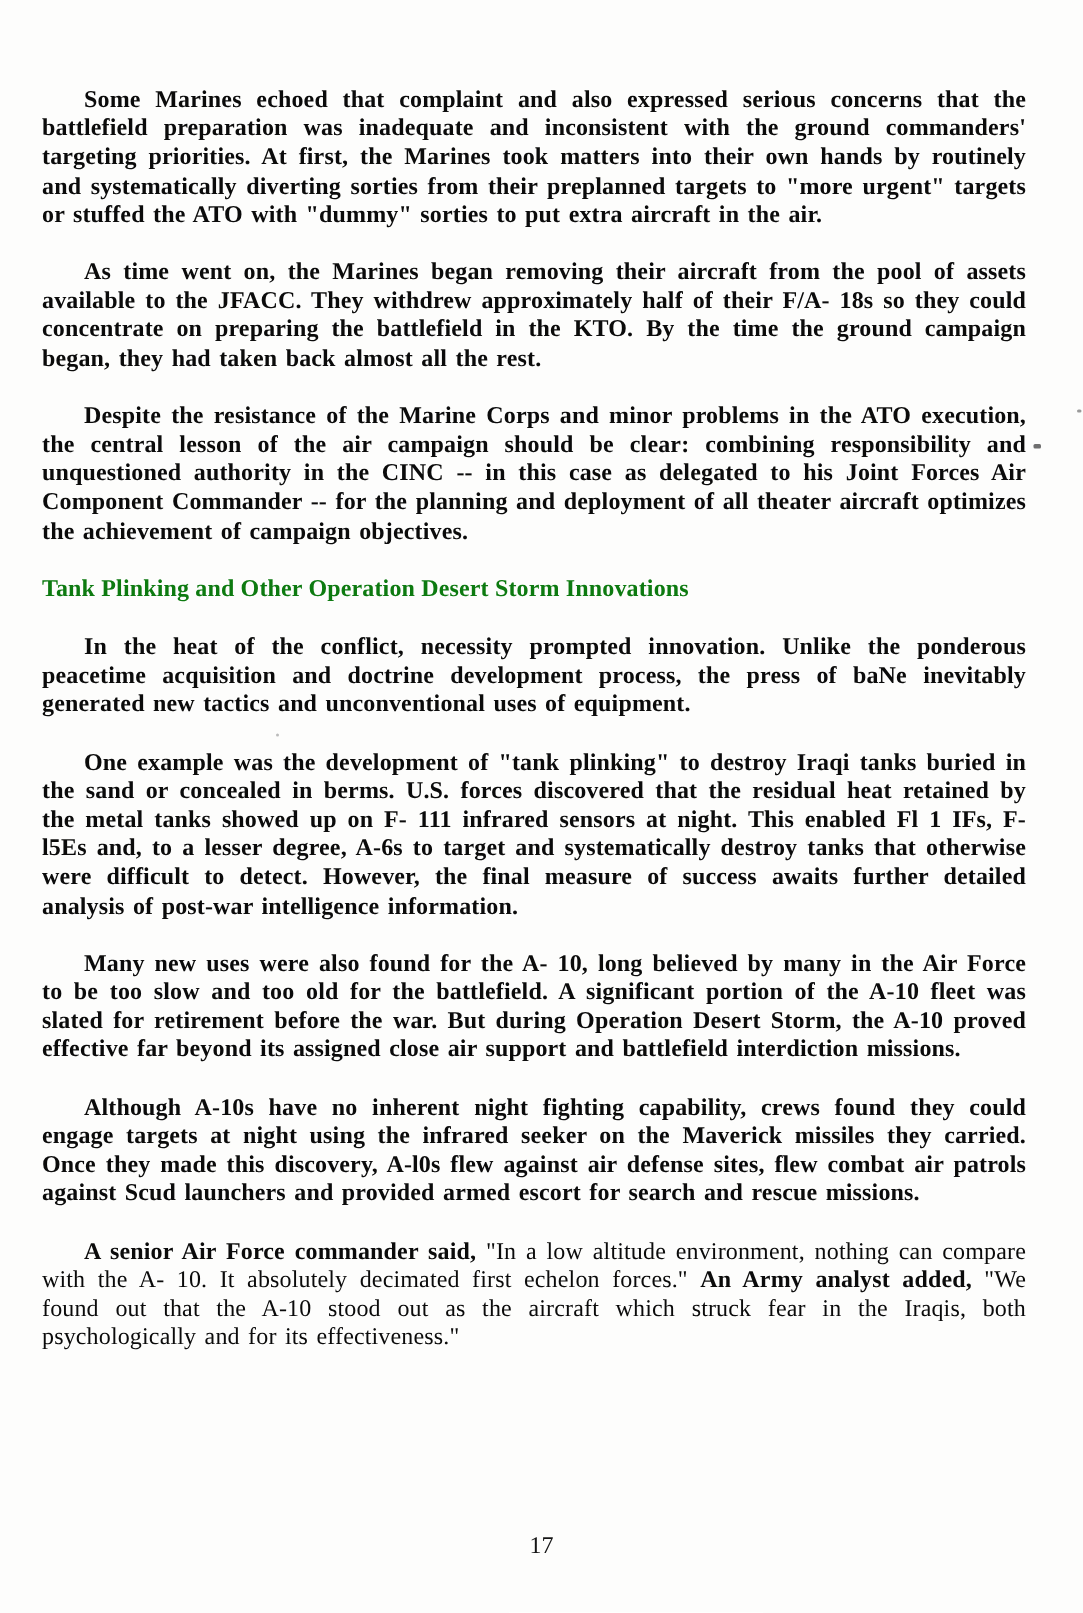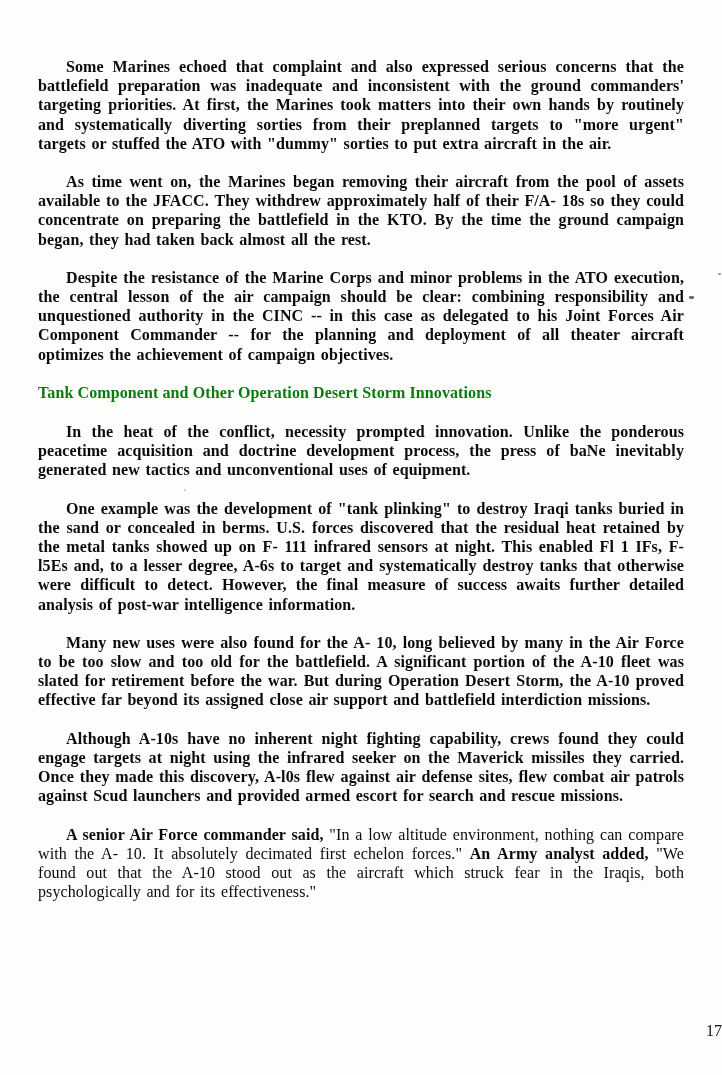--- a/index.html
+++ b/index.html
@@ -10,21 +10,21 @@
   .page {
     position: relative;
     width: 722px;
     height: 1075px;
     background: #fdfdfc;
     overflow: hidden;
     font-family: "Liberation Serif", "DejaVu Serif", serif;
   }
   .text-col {
     position: absolute;
-    left: 38px;
+    left: 28px;
     right: 38px;
     top: 57px;
   }
   .para {
     margin: 0 0 19px 0;
     text-align: justify;
     text-indent: 28px;
     font-weight: 700;
     font-size: 16px;
     line-height: 19.2px;
@@ -45,42 +45,42 @@
     letter-spacing: 0.1px;
   }
   .quote-regular {
     font-weight: 400;
   }
   .page-number {
     position: absolute;
     left: 0;
     right: 0;
     top: 1022px;
-    text-align: right;
+    text-align: center;
     font-weight: 400;
     font-size: 16px;
     color: #151515;
   }
   .speck {
     position: absolute;
     border-radius: 1px;
   }
   .speck-1 { left: 689px; top: 296px; width: 5px; height: 3px; background: #6f6f6f; }
   .speck-2 { left: 718px; top: 273px; width: 3px; height: 2px; background: #9a9a9a; }
   .speck-3 { left: 184px; top: 489px; width: 2px; height: 2px; background: #bbbbbb; }
 </style>
 </head>
 <body>
 
 <div class="page">
   <div class="text-col">
     <p class="para">Some Marines echoed that complaint and also expressed serious concerns that the battlefield preparation was inadequate and inconsistent with the ground commanders' targeting priorities. At first, the Marines took matters into their own hands by routinely and systematically diverting sorties from their preplanned targets to "more urgent" targets or stuffed the ATO with "dummy" sorties to put extra aircraft in the air.</p>
     <p class="para">As time went on, the Marines began removing their aircraft from the pool of assets available to the JFACC. They withdrew approximately half of their F/A- 18s so they could concentrate on preparing the battlefield in the KTO. By the time the ground campaign began, they had taken back almost all the rest.</p>
     <p class="para">Despite the resistance of the Marine Corps and minor problems in the ATO execution, the central lesson of the air campaign should be clear: combining responsibility and unquestioned authority in the CINC -- in this case as delegated to his Joint Forces Air Component Commander -- for the planning and deployment of all theater aircraft optimizes the achievement of campaign objectives.</p>
-    <h2 class="section-heading">Tank Component and Other Operation Desert Storm Innovations</h2>
+    <h2 class="section-heading">Tank Plinking and Other Operation Desert Storm Innovations</h2>
     <p class="para">In the heat of the conflict, necessity prompted innovation. Unlike the ponderous peacetime acquisition and doctrine development process, the press of baNe inevitably generated new tactics and unconventional uses of equipment.</p>
     <p class="para">One example was the development of "tank plinking" to destroy Iraqi tanks buried in the sand or concealed in berms. U.S. forces discovered that the residual heat retained by the metal tanks showed up on F- 111 infrared sensors at night. This enabled Fl 1 IFs, F-l5Es and, to a lesser degree, A-6s to target and systematically destroy tanks that otherwise were difficult to detect. However, the final measure of success awaits further detailed analysis of post-war intelligence information.</p>
     <p class="para">Many new uses were also found for the A- 10, long believed by many in the Air Force to be too slow and too old for the battlefield. A significant portion of the A-10 fleet was slated for retirement before the war. But during Operation Desert Storm, the A-10 proved effective far beyond its assigned close air support and battlefield interdiction missions.</p>
     <p class="para">Although A-10s have no inherent night fighting capability, crews found they could engage targets at night using the infrared seeker on the Maverick missiles they carried. Once they made this discovery, A-l0s flew against air defense sites, flew combat air patrols against Scud launchers and provided armed escort for search and rescue missions.</p>
     <p class="para"><span>A senior Air Force commander said, </span><span class="quote-regular">"In a low altitude environment, nothing can compare with the A- 10. It absolutely decimated first echelon forces." </span><span>An Army analyst added, </span><span class="quote-regular">"We found out that the A-10 stood out as the aircraft which struck fear in the Iraqis, both psychologically and for its effectiveness."</span></p>
   </div>
 
   <div class="page-number">17</div>
 
   <div class="speck speck-1"></div>

